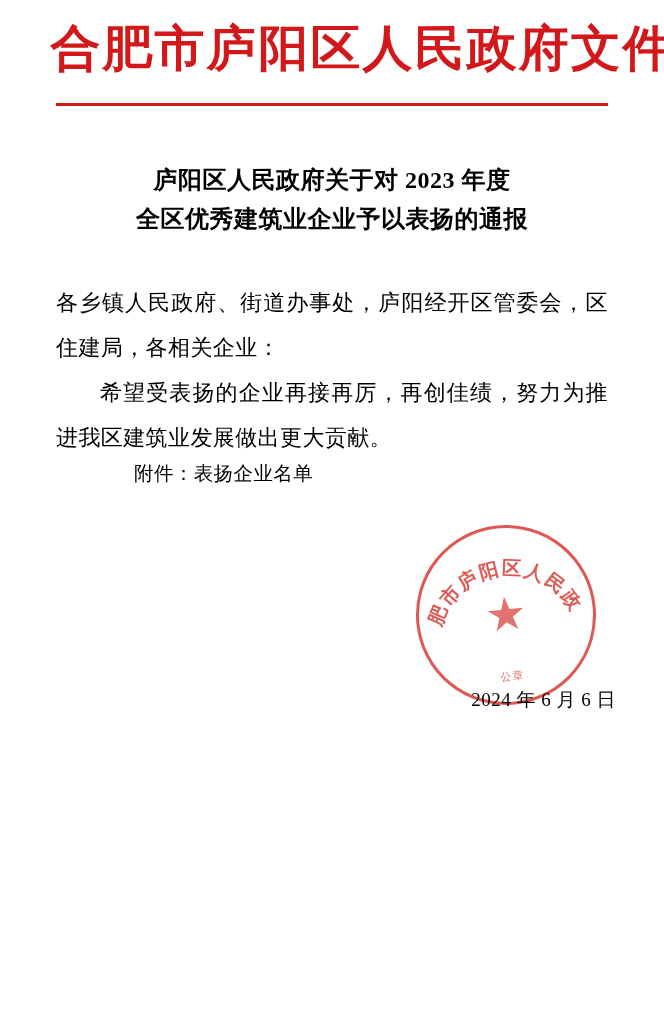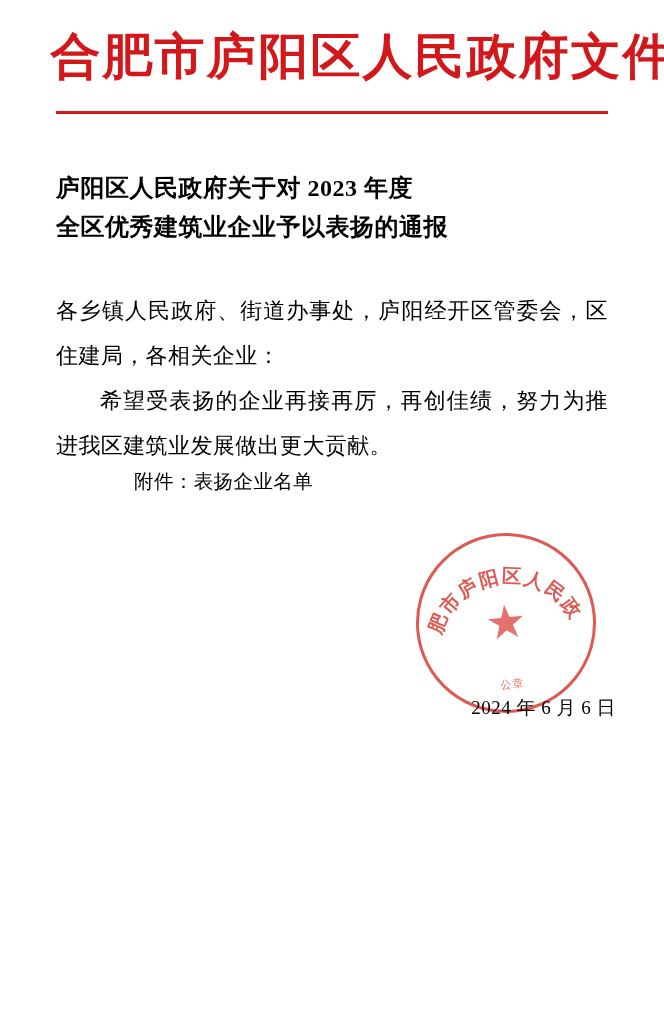--- a/index.html
+++ b/index.html
@@ -20,21 +20,21 @@
     position: relative;
     width: 664px;
     height: 1027px;
     box-sizing: border-box;
     padding: 0 56px;
   }
 
   
   .masthead {
     text-align: center;
-    padding-top: 26px;
+    padding-top: 18px;
   }
   .masthead-title {
     color: #d2181a;
     font-family: "DejaVu Serif", "Liberation Serif", serif;
     font-weight: 700;
     font-size: 49px;
     letter-spacing: 2px;
     line-height: 1.25;
     white-space: nowrap;
     transform: scaleX(1.02);
@@ -51,21 +51,21 @@
   
   .red-rule {
     margin-top: 24px;
     height: 2.5px;
     background: #d2181a;
     width: 100%;
   }
 
   
   .doc-title {
-    text-align: left;
+    text-align: center;
     margin-top: 55px;
     font-weight: 700;
     font-size: 24px;
     line-height: 1.65;
     letter-spacing: 0.5px;
   }
   .doc-title .line {
     display: block;
     white-space: nowrap;
   }

